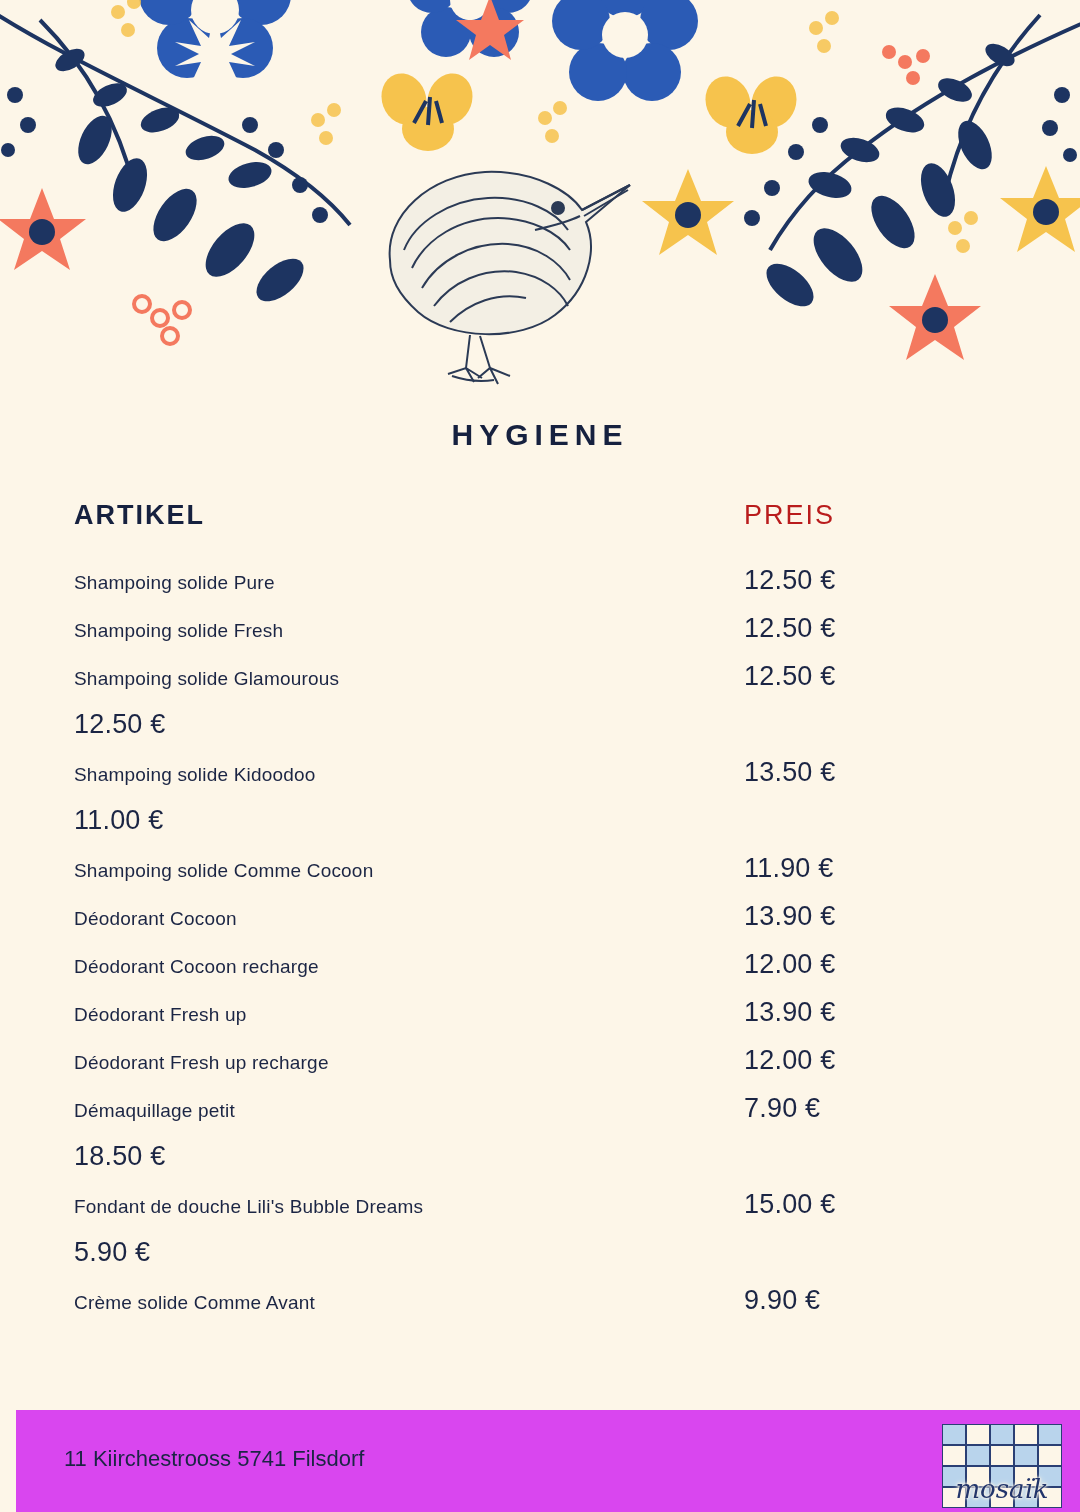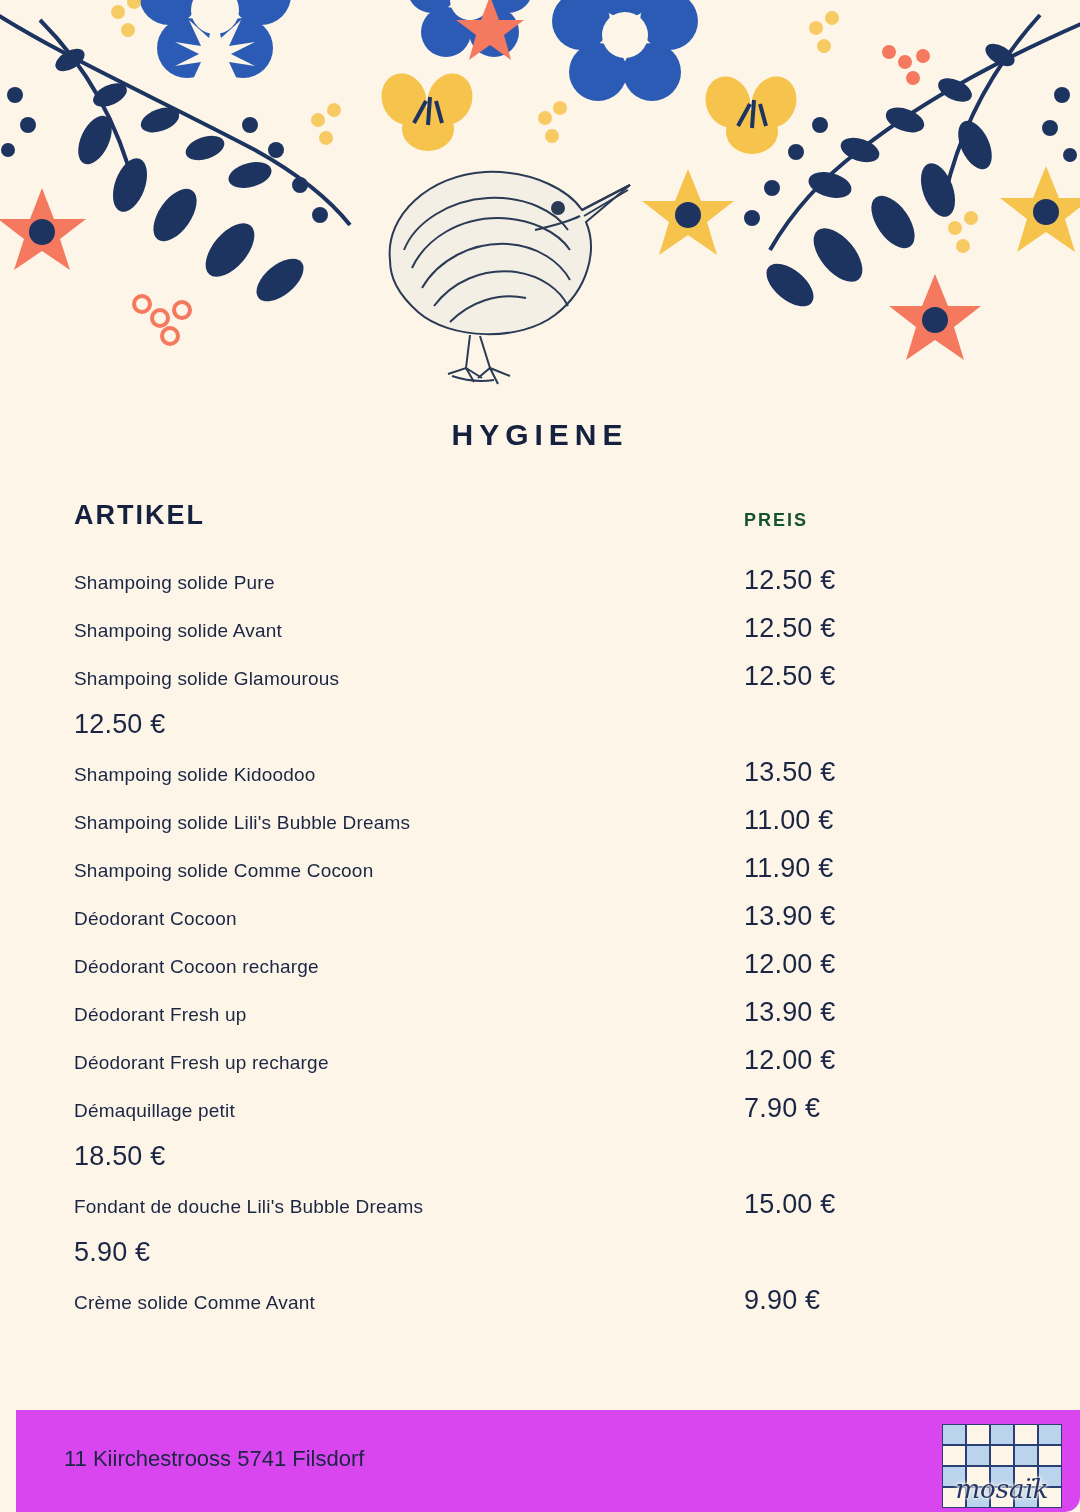--- a/index.html
+++ b/index.html
@@ -14,21 +14,20 @@
     overflow: hidden;
     position: relative;
   }
 
   .page {
     position: relative;
     width: 1080px;
     height: 1512px;
     background: #fdf6e8;
     overflow: hidden;
-    border-radius: 15px;
   }
 
   
   .decor-band {
     position: absolute;
     left: 0; top: 0;
     width: 1080px;
     height: 400px;
     overflow: hidden;
     pointer-events: none;
@@ -70,24 +69,24 @@
     margin-bottom: 34px;
   }
   .head-item {
     width: 670px;
     font-size: 27px;
     font-weight: bold;
     letter-spacing: 2px;
     color: #16213f;
   }
   .head-price {
-    font-size: 18px;
-    font-weight: bold;
+    font-size: 27px;
+    font-weight: normal;
     letter-spacing: 2px;
-    color: #14532d;
+    color: #b91c1c;
   }
   .row {
     display: flex;
     align-items: baseline;
     height: 48px;
   }
   .cell-name {
     width: 670px;
     font-size: 19px;
     color: #1b2544;
@@ -338,36 +337,35 @@
     <div class="head-row">
       <div class="head-item">ARTIKEL</div>
       <div class="head-price">PREIS</div>
     </div>
 
     <div class="row">
       <div class="cell-name">Shampoing solide Pure</div>
       <div class="cell-price">12.50 €</div>
     </div>
     <div class="row">
-      <div class="cell-name">Shampoing solide Avant</div>
+      <div class="cell-name">Shampoing solide Fresh</div>
       <div class="cell-price">12.50 €</div>
     </div>
     <div class="row">
       <div class="cell-name">Shampoing solide Glamourous</div>
       <div class="cell-price">12.50 €</div>
     </div>
     <div class="row">
       <div class="cell-price">12.50 €</div>
     </div>
     <div class="row">
       <div class="cell-name">Shampoing solide Kidoodoo</div>
       <div class="cell-price">13.50 €</div>
     </div>
     <div class="row">
-      <div class="cell-name">Shampoing solide Lili's Bubble Dreams</div>
       <div class="cell-price">11.00 €</div>
     </div>
     <div class="row">
       <div class="cell-name">Shampoing solide Comme Cocoon</div>
       <div class="cell-price">11.90 €</div>
     </div>
     <div class="row">
       <div class="cell-name">Déodorant Cocoon</div>
       <div class="cell-price">13.90 €</div>
     </div>

